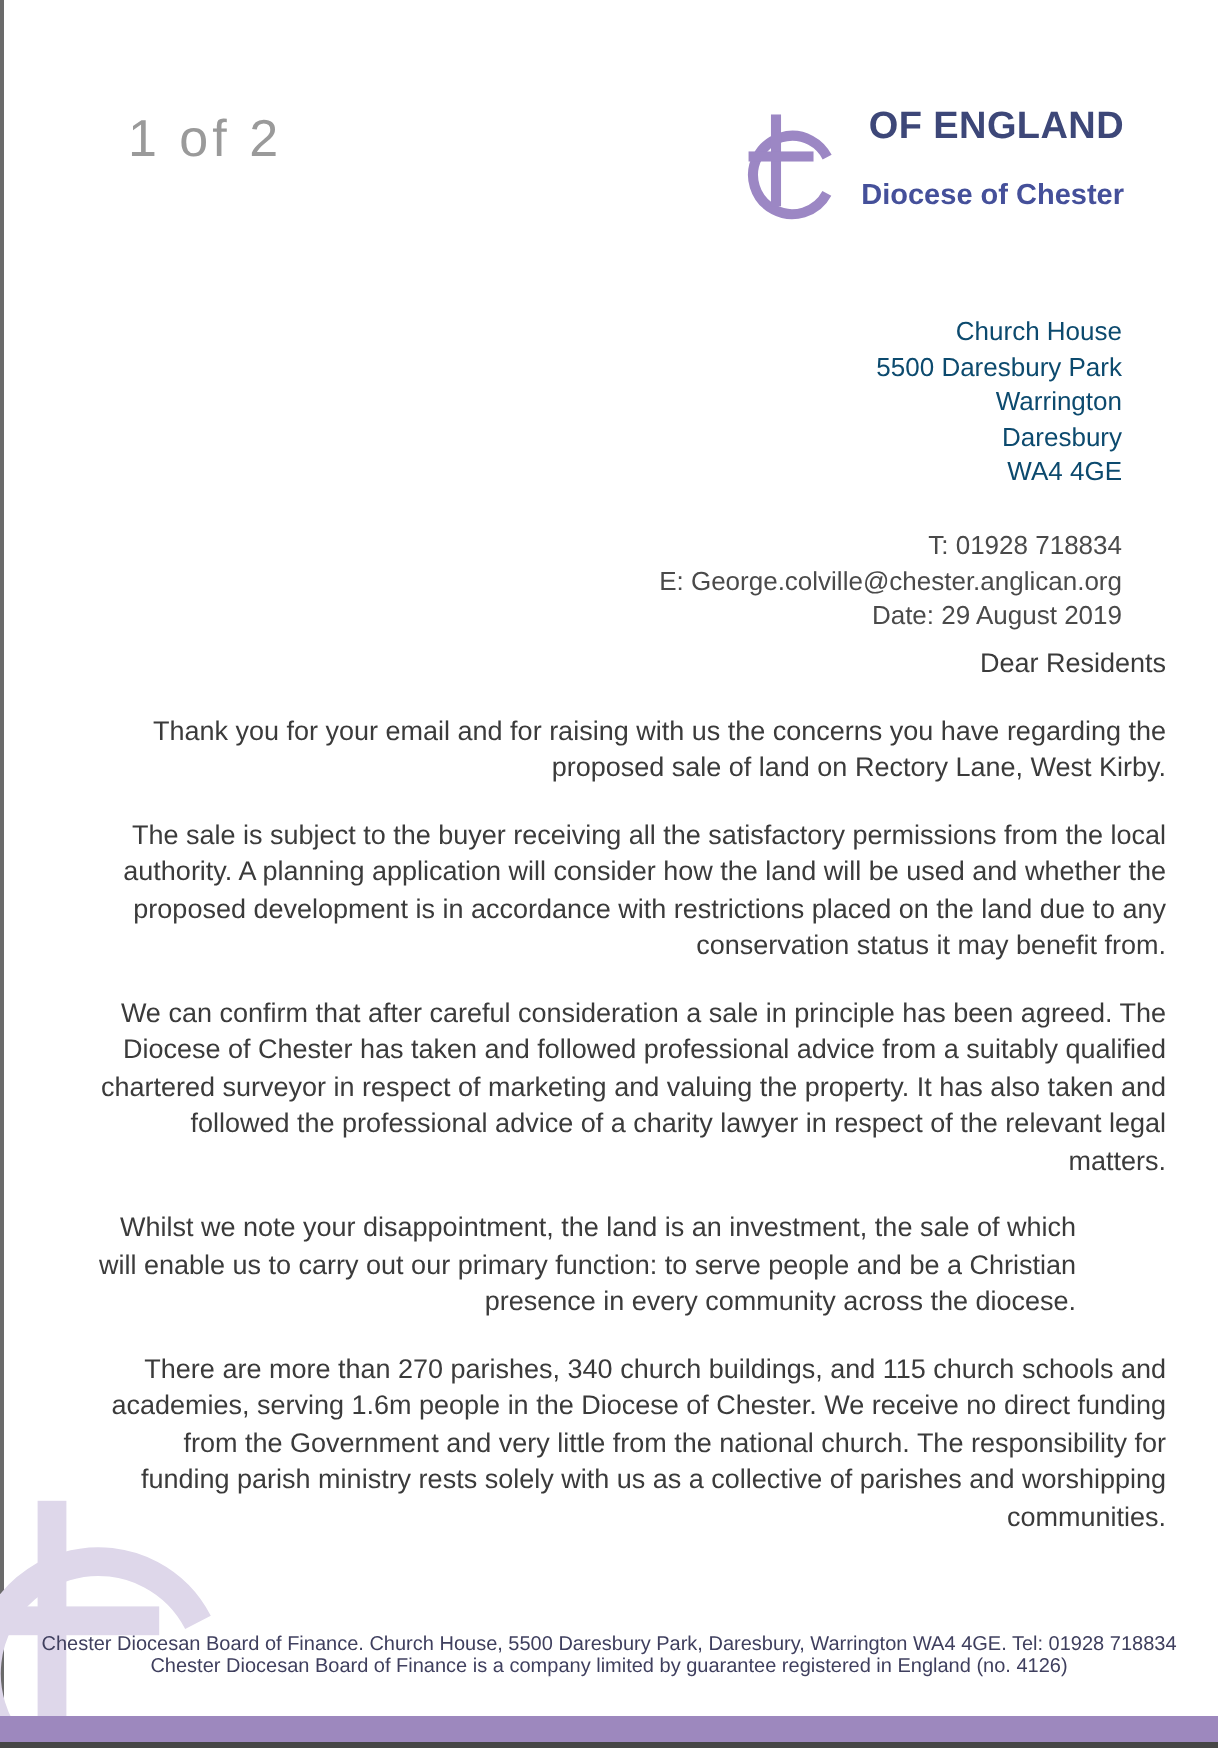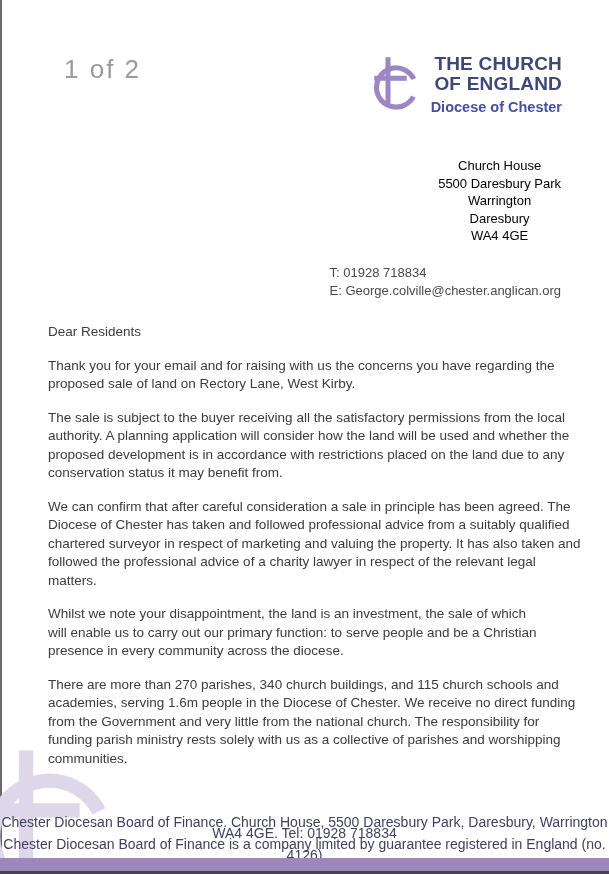--- a/index.html
+++ b/index.html
@@ -16,45 +16,45 @@
   }
   
   .logo-block{position:absolute;top:54px;right:47px;display:flex;align-items:flex-start;}
   .logo-mark{width:56px;height:56px;margin-right:8px;margin-top:1px;}
   .logo-text{text-align:right;}
   .logo-title{
     border-bottom:2px solid #3d4778;padding-bottom:1px;
     font-size:19px;line-height:20px;font-weight:600;color:#3d4778;letter-spacing:0.2px;
   }
   .logo-subtitle{
-    margin-top:5px;text-align:center;
+    margin-top:16px;text-align:center;
     font-size:14.5px;font-weight:600;color:#45509a;
   }
   
   .address-block{
-    position:absolute;top:157px;right:48px;text-align:center;
-    font-size:13px;line-height:17.5px;color:#000000;
+    position:absolute;top:157px;right:48px;text-align:right;
+    font-size:13px;line-height:17.5px;color:#0c4a6e;
   }
   .contact-block{
-    position:absolute;top:264px;right:48px;text-align:left;
+    position:absolute;top:264px;right:48px;text-align:right;
     font-size:13px;line-height:17.5px;color:#4a4a4a;
   }
   
   .letter-body{
     position:absolute;left:48px;top:323px;width:535px;
     font-size:13.5px;line-height:18.5px;color:#3b3b3b;
   }
-  .letter-body p{margin:0 0 15px 0;}
+  .letter-body p{margin:0 0 15px 0;text-align:right;}
   .letter-body p.narrow{max-width:490px;}
   
   .watermark{position:absolute;left:-34px;top:744px;width:160px;height:160px;z-index:0;}
   
   .footer-text{
     position:absolute;left:0;top:817px;width:609px;text-align:center;z-index:2;
-    font-size:14px;line-height:11px;color:#3f3f5e;
+    font-size:10px;line-height:11px;color:#3f3f5e;
   }
   .bar-purple{position:absolute;left:0;top:858px;width:609px;height:13px;background:#9d88be;z-index:3;}
   .bar-dark{position:absolute;left:0;top:871px;width:609px;height:3px;background:#464646;z-index:3;}
 </style>
 </head>
 <body>
 
 <div class="page-edge-left"></div>
 
 <div class="page-indicator">1 of 2</div>
@@ -62,38 +62,38 @@
 <div class="logo-block">
   <span class="logo-mark">
     <svg viewBox="0 0 100 100" width="56" height="56">
       <circle cx="52" cy="58" r="35" fill="none" stroke="#9c87c4" stroke-width="9" stroke-dasharray="186 34" transform="rotate(28 52 58)"></circle>
       <rect x="33" y="4" width="9" height="82" fill="#9c87c4"></rect>
       <rect x="13" y="37" width="58" height="9" fill="#9c87c4"></rect>
     </svg>
   </span>
   <span class="logo-text">
     <span class="logo-title">
-      <div>THE CHURCH</div>
       <div>OF ENGLAND</div>
     </span>
     <div class="logo-subtitle">Diocese of Chester</div>
   </span>
 </div>
 
 <div class="address-block">
   <div>Church House</div>
   <div>5500 Daresbury Park</div>
   <div>Warrington</div>
   <div>Daresbury</div>
   <div>WA4 4GE</div>
 </div>
 
 <div class="contact-block">
   <div>T: 01928 718834</div>
   <div>E: George.colville@chester.anglican.org</div>
+  <div>Date: 29 August 2019</div>
 </div>
 
 <div class="letter-body">
   <p>Dear Residents</p>
   <p>Thank you for your email and for raising with us the concerns you have regarding the proposed sale of land on Rectory Lane, West Kirby.</p>
   <p>The sale is subject to the buyer receiving all the satisfactory permissions from the local authority. A planning application will consider how the land will be used and whether the proposed development is in accordance with restrictions placed on the land due to any conservation status it may benefit from.</p>
   <p>We can confirm that after careful consideration a sale in principle has been agreed. The Diocese of Chester has taken and followed professional advice from a suitably qualified chartered surveyor in respect of marketing and valuing the property. It has also taken and followed the professional advice of a charity lawyer in respect of the relevant legal matters.</p>
   <p class="narrow">Whilst we note your disappointment, the land is an investment, the sale of which will enable us to carry out our primary function: to serve people and be a Christian presence in every community across the diocese.</p>
   <p>There are more than 270 parishes, 340 church buildings, and 115 church schools and academies, serving 1.6m people in the Diocese of Chester. We receive no direct funding from the Government and very little from the national church. The responsibility for funding parish ministry rests solely with us as a collective of parishes and worshipping communities.</p>
 </div>

